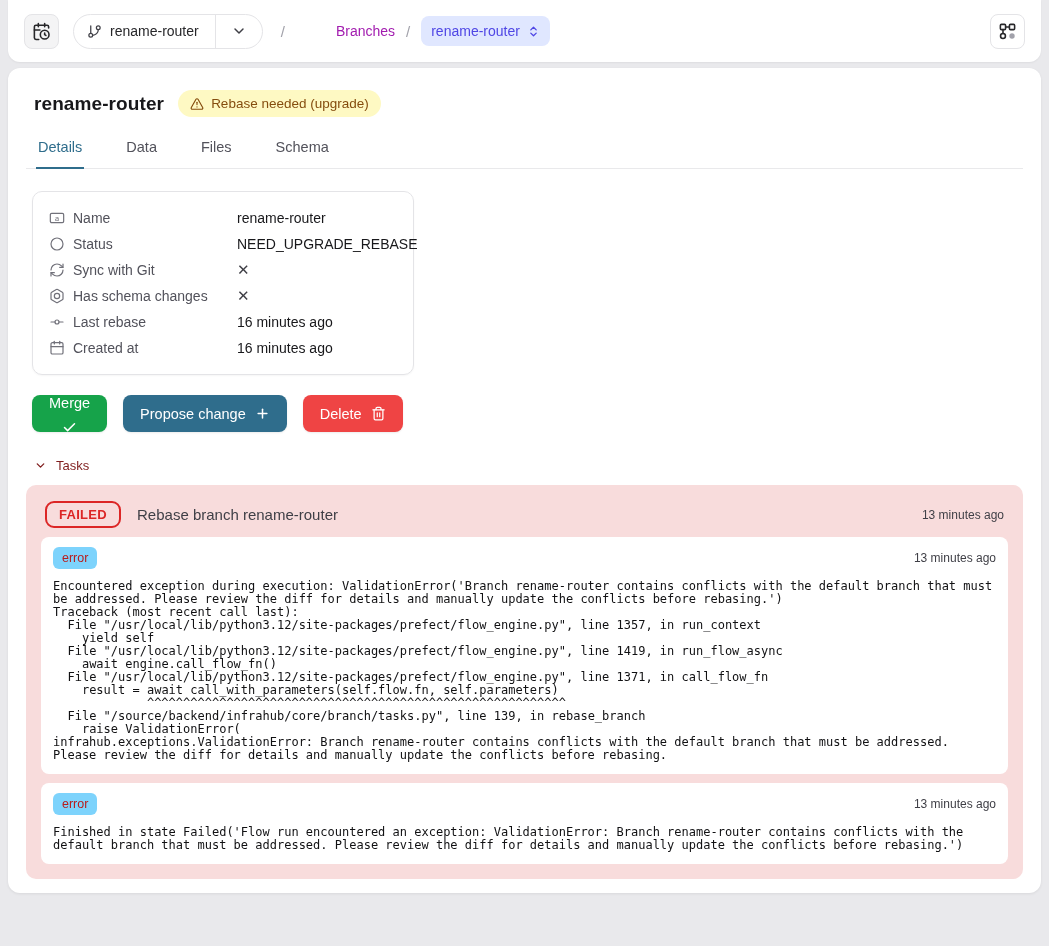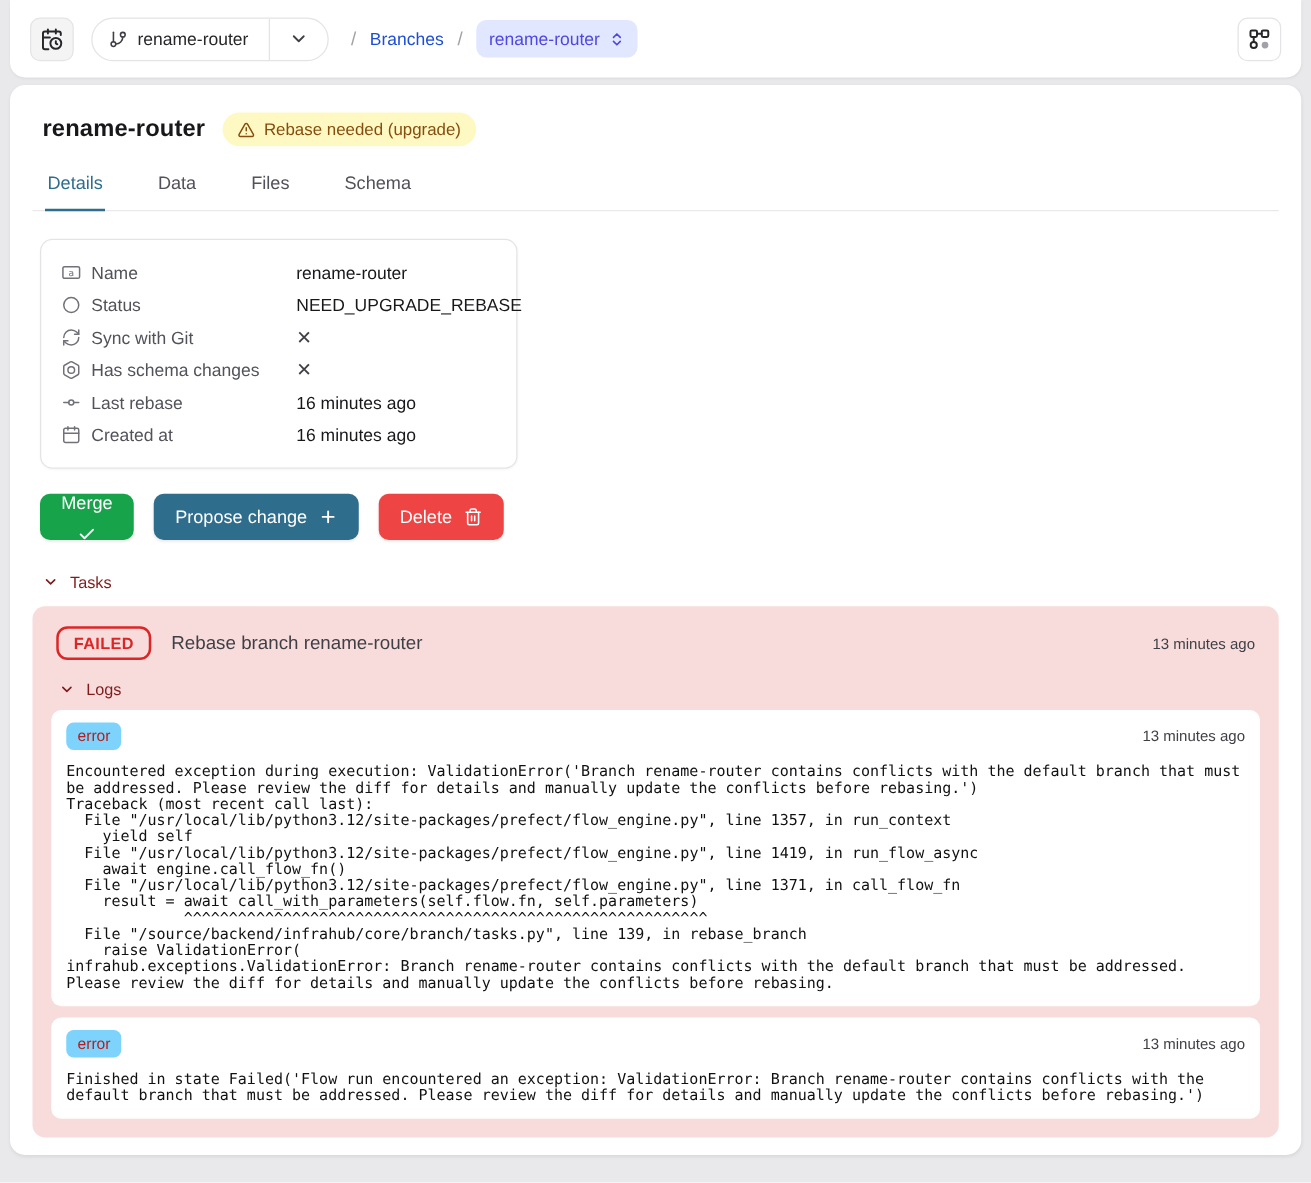--- a/index.html
+++ b/index.html
@@ -40,21 +40,21 @@
     background:#fff; overflow:hidden;
   }
   .branch-pill .main {
     display:flex; align-items:center; gap:8px;
     padding:0 16px 0 13px; color:#27272a; font-weight:500; cursor:pointer;
   }
   .branch-pill .divider { width:1px; align-self:stretch; background:#e4e4e7; }
   .branch-pill .chev { width:46px; display:flex; align-items:center; justify-content:center; align-self:stretch; cursor:pointer; color:#3f3f46; }
   .breadcrumb { display:flex; align-items:center; gap:11px; margin-left:18px; }
   .breadcrumb .sep { color:#a1a1aa; font-size:15px; }
-  .breadcrumb .crumb { color:#1d4ed8; cursor:pointer; }
+  .breadcrumb .crumb { color:#a21caf; cursor:pointer;margin-left:40px; }
   .breadcrumb .crumb-active {
     display:flex; align-items:center; gap:7px;
     background:#e0e7ff; color:#4f46e5;
     padding:7px 10px; border-radius:8px; cursor:pointer;
   }
   .topbar .spacer { flex:1; }
 
   
   .main-card {
     margin:6px 8px 0;
@@ -345,28 +345,20 @@
       <span>Tasks</span>
     </div>
 
     <div class="task-card">
       <div class="task-head">
         <span class="failed-badge">FAILED</span>
         <span class="task-title">Rebase branch rename-router</span>
         <span class="task-time">13 minutes ago</span>
       </div>
 
-      <div class="section-toggle logs-toggle">
-        <span class="icon">
-          <svg width="13" height="13" viewBox="0 0 24 24" fill="none" stroke="currentColor" stroke-width="2.4" stroke-linecap="round" stroke-linejoin="round">
-              <path d="m6 9 6 6 6-6"></path>
-            </svg>
-        </span>
-        <span>Logs</span>
-      </div>
 
       <div class="log-entry">
         <div class="log-head">
           <span class="error-badge">error</span>
           <span class="log-time">13 minutes ago</span>
         </div>
         <div class="log-msg">Encountered exception during execution: ValidationError('Branch rename-router contains conflicts with the default branch that must be addressed. Please review the diff for details and manually update the conflicts before rebasing.')
 Traceback (most recent call last):
   File "/usr/local/lib/python3.12/site-packages/prefect/flow_engine.py", line 1357, in run_context
     yield self

